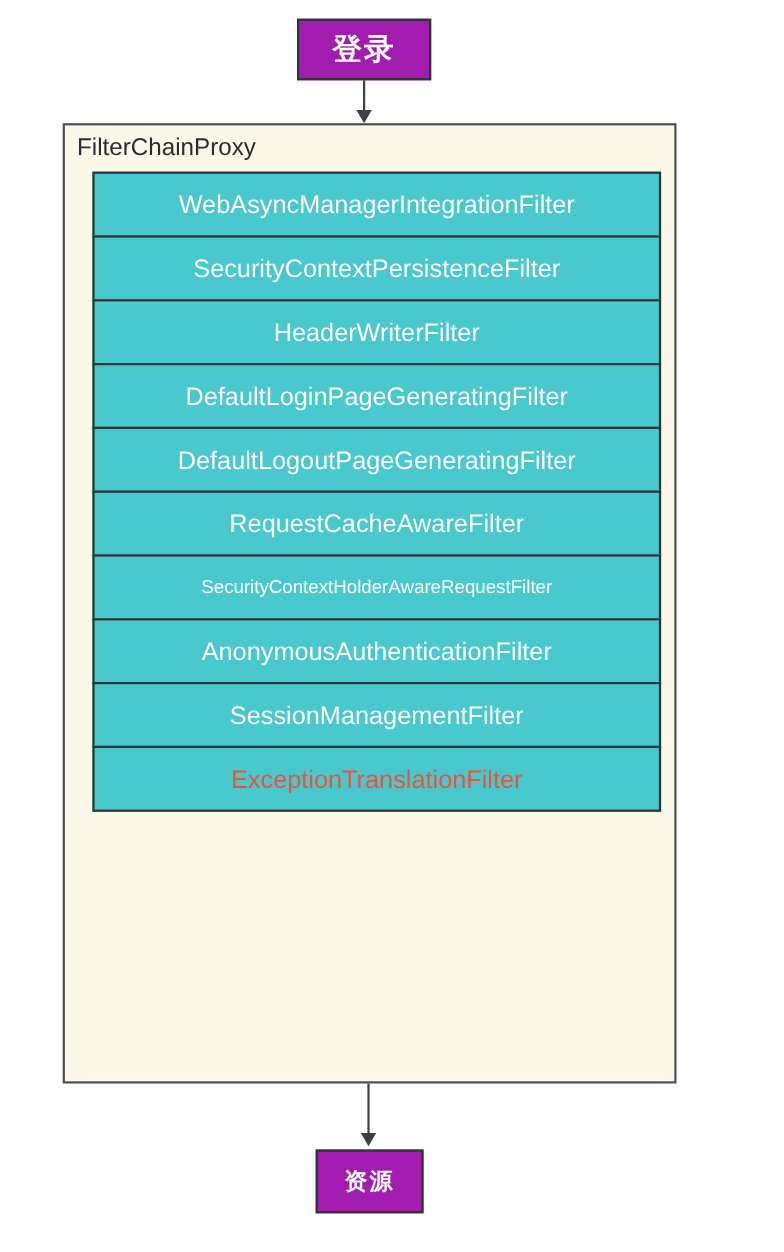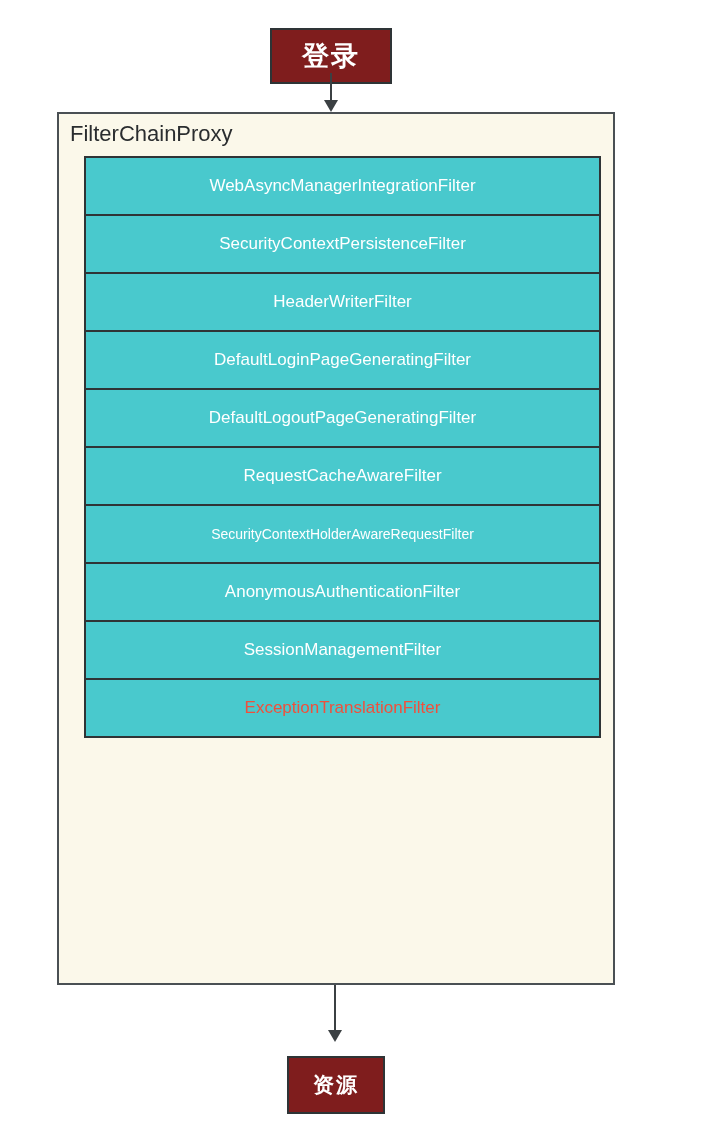--- a/index.html
+++ b/index.html
@@ -11,30 +11,29 @@
     width: 713px;
     height: 1138px;
     position: relative;
     font-family: "Liberation Sans", "DejaVu Sans", sans-serif;
     overflow: hidden;
   }
 
   
   .node-green {
     position: absolute;
-    background: #7f1d1d;
+    background: #a21caf;
     border: 2px solid #2e3436;
     box-sizing: border-box;
     display: flex;
     align-items: center;
     justify-content: center;
     color: #ffffff;
     font-weight: bold;
     letter-spacing: 2px;
-    margin-top: 11px;
   }
   #node-login {
     left: 270px;
     top: 17px;
     width: 122px;
     height: 56px;
     font-size: 27px;
   }
   #node-resource {
     left: 287px;
@@ -95,26 +94,26 @@
     box-sizing: border-box;
     width: 100%;
     height: 60px;
     background: #49c9cd;
     border: 2px solid #2f3436;
     margin-top: -2px;
     display: flex;
     align-items: center;
     justify-content: center;
     color: #ffffff;
-    font-size: 17px;
+    font-size: 23px;
     white-space: nowrap;
   }
   .filter-row:first-child { margin-top: 0; }
   .filter-row.highlight { color: #f0503c; }
-  .filter-row.small     { font-size: 14px; }
+  .filter-row.small     { font-size: 17px; }
 </style>
 </head>
 <body>
 
 <div id="node-login" class="node-green">
   <span>登录</span>
 </div>
 
 <div id="connector-top" class="connector"></div>
 <div id="arrow-top" class="arrow-head"></div>

